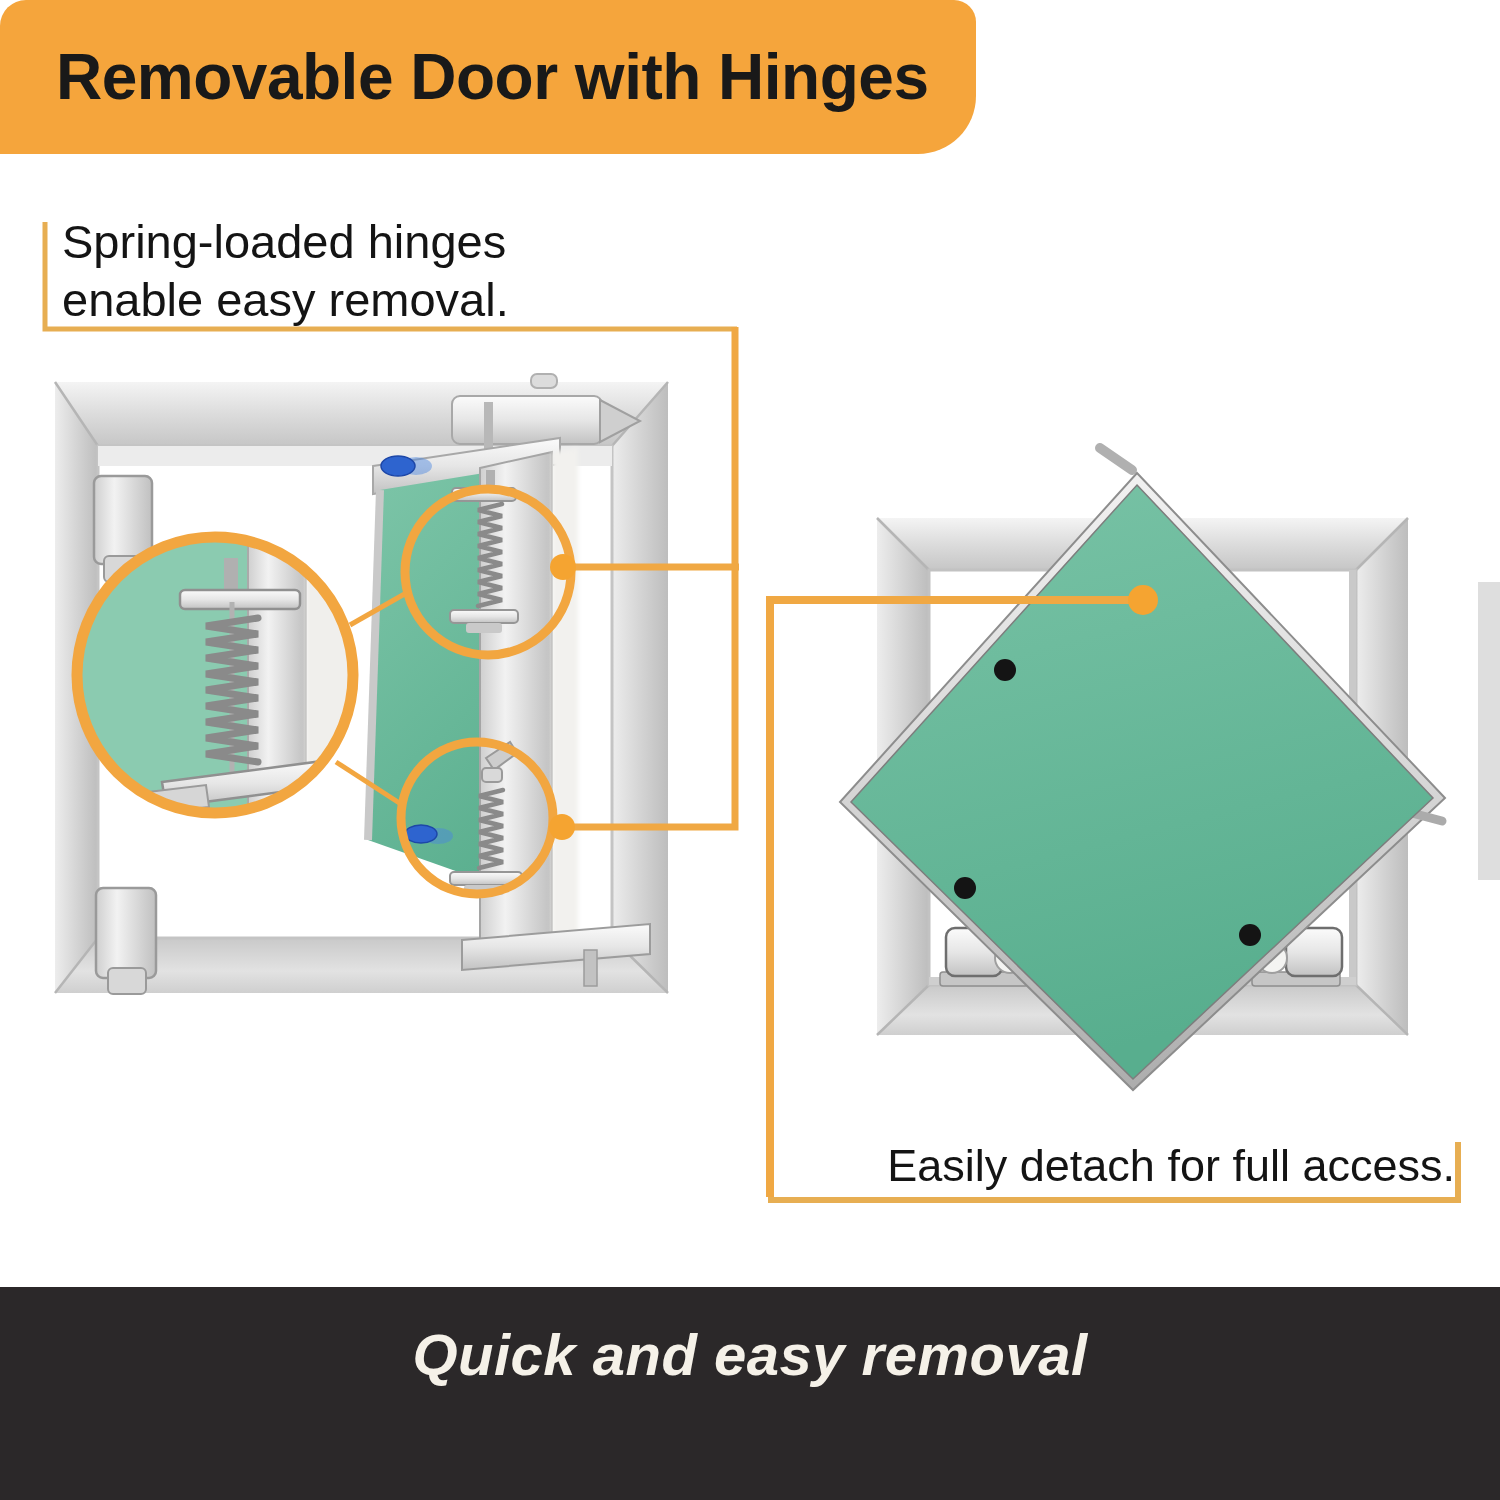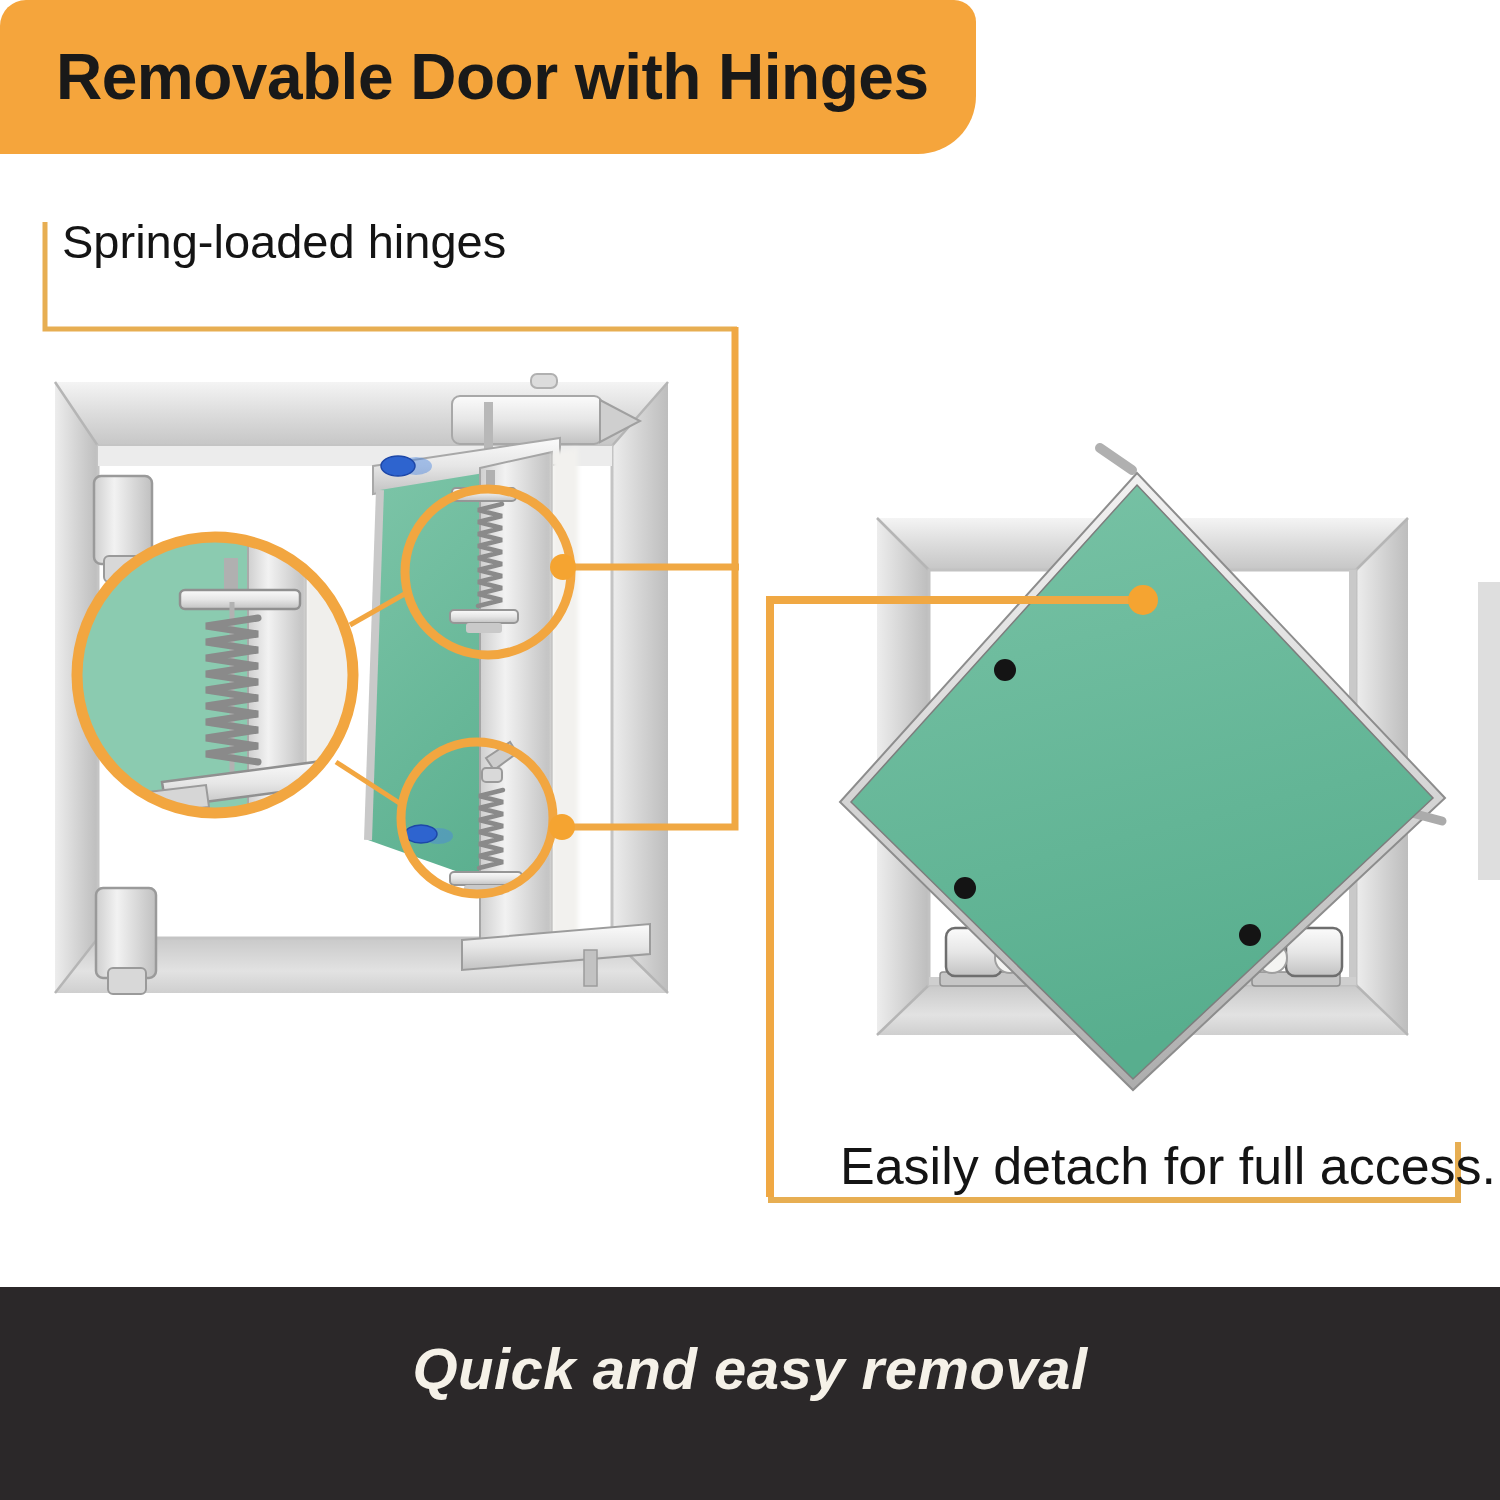--- a/index.html
+++ b/index.html
@@ -14,27 +14,27 @@
     display:flex;align-items:center;}
   .banner span{font-size:64px;font-weight:bold;color:var(--headline,#191919);
     padding-left:56px;letter-spacing:-0.5px;white-space:nowrap;}
 
   
   .callout-left{position:absolute;left:62px;top:213px;
     font-size:47px;line-height:58px;color:var(--body,#141414);}
 
   
   .callout-right{position:absolute;left:840px;top:1140px;width:615px;
-    font-size:52px;line-height:52px;color:var(--body,#141414);
+    font-size:45px;line-height:52px;color:var(--body,#141414);
     text-align:right;white-space:nowrap;}
 
   
   .footer-band{position:absolute;left:0;top:1287px;width:1500px;height:213px;
     background:var(--band,#2B2829);text-align:center;box-sizing:border-box;
-    padding-top:50px;}
+    padding-top:36px;}
   .footer-band div{font-size:58px;line-height:64px;font-weight:bold;
     font-style:italic;color:var(--bandtext,#F5F1E8);letter-spacing:0.5px;}
 
   svg{position:absolute;left:0;top:0;}
 </style>
 </head>
 <body>
 
 <svg class="layer" width="1500" height="1500" viewBox="0 0 1500 1500">
   <defs>
@@ -225,20 +225,21 @@
   <path d="M768,1200 H1458 V1142" fill="none" stroke="var(--bracket,#E7AE52)" stroke-width="6"></path>
   <circle cx="1143" cy="600" r="15" fill="var(--dot,#F5A431)"></circle>
 </svg>
 
 <div class="banner">
   <span>Removable Door with Hinges</span>
 </div>
 
 <div class="callout-left">
   <div>Spring-loaded hinges</div>
+  <div>enable easy removal.</div>
 </div>
 
 <div class="callout-right">
   <span>Easily detach for full access.</span>
 </div>
 
 <div class="footer-band">
   <div>Quick and easy removal</div>
 </div>
 

